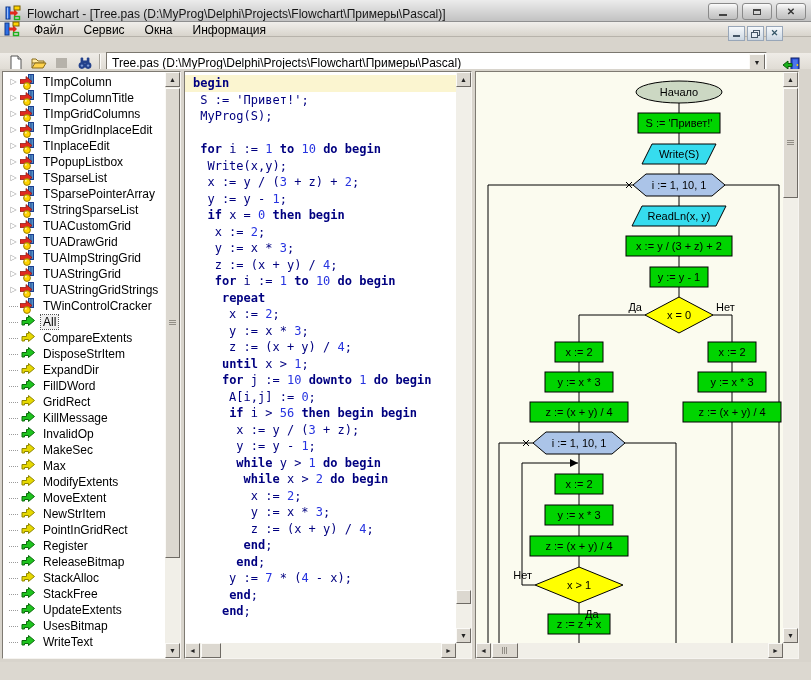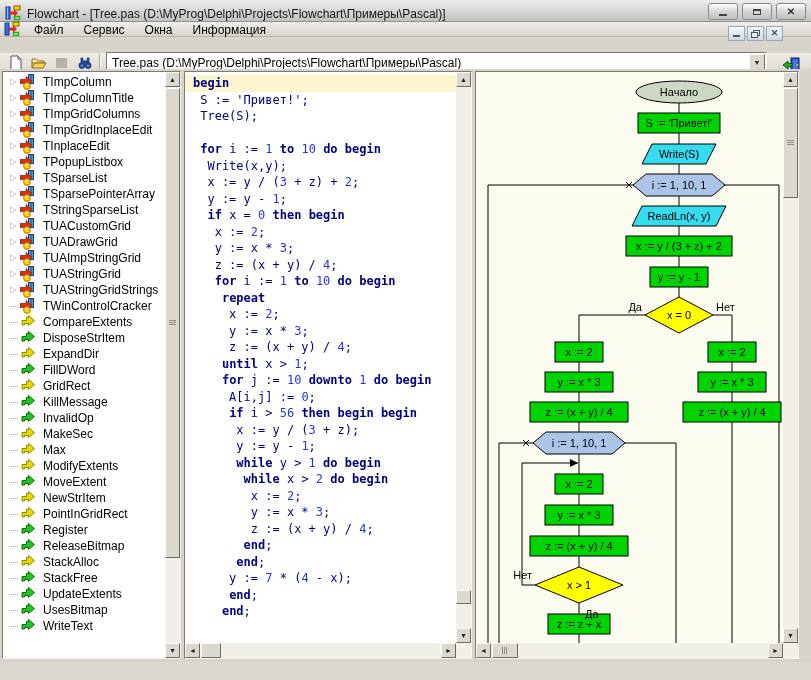--- a/index.html
+++ b/index.html
@@ -368,20 +368,27 @@
             <span class="ticon"><svg width="16" height="16" viewBox="0 0 16 16">
                 <rect x="8.5" y="0.5" width="5" height="9" fill="#7ec8e8" stroke="#1b3f8f"></rect>
                 <line x1="10.2" y1="1" x2="10.2" y2="9" stroke="#1b3f8f"></line>
                 <line x1="11.9" y1="1" x2="11.9" y2="9" stroke="#1b3f8f"></line>
                 <polygon points="0,5.5 6,5.5 6,2.5 12,7.5 6,12.5 6,9.5 0,9.5" fill="#e02b20" stroke="#8a0f0a" stroke-width="0.7"></polygon>
                 <circle cx="7" cy="12" r="3.4" fill="#ffd400" stroke="#9a7d00"></circle>
                 <circle cx="5.8" cy="10.8" r="1" fill="#fff3a0"></circle>
               </svg></span>
             <span class="tlabel">TWinControlCracker</span>
           </div>
+          <div class="trow sel">
+            <span class="tstub"></span>
+            <span class="ticon"><svg width="16" height="16" viewBox="0 0 16 16">
+                <polygon points="2,11 2,6.5 6.5,6.5 6.5,3.5 8.5,3.5 8.5,1.5 14.5,6.5 8.5,11.5 8.5,9.5 4.5,9.5 4.5,11" fill="#1ec41e" stroke="#0a6b0a" stroke-width="1"></polygon>
+              </svg></span>
+            <span class="tlabel">All</span>
+          </div>
           <div class="trow">
             <span class="tstub"></span>
             <span class="ticon"><svg width="16" height="16" viewBox="0 0 16 16">
                 <polygon points="2,11 2,6.5 6.5,6.5 6.5,3.5 8.5,3.5 8.5,1.5 14.5,6.5 8.5,11.5 8.5,9.5 4.5,9.5 4.5,11" fill="#e6d800" stroke="#8f8600" stroke-width="1"></polygon>
               </svg></span>
             <span class="tlabel">CompareExtents</span>
           </div>
           <div class="trow">
             <span class="tstub"></span>
             <span class="ticon"><svg width="16" height="16" viewBox="0 0 16 16">
@@ -522,21 +529,21 @@
             <span class="grip-h"></span>
           </span>
         <span class="sbtn" style="bottom:0;right:0;">▼</span>
       </div>
     </div>
 
     <div class="panel code-panel">
       <div class="code-area" id="code-area">
           <div class="cline cur"><span class="kw">begin</span></div>
           <div class="cline"> S := <span class="str">'Привет!'</span>;</div>
-          <div class="cline"> Tree(S);</div>
+          <div class="cline"> MyProg(S);</div>
           <div class="cline"> </div>
           <div class="cline"> <span class="kw">for</span> i := <span class="num">1</span> <span class="kw">to</span> <span class="num">10</span> <span class="kw">do</span> <span class="kw">begin</span></div>
           <div class="cline">  Write(x,y);</div>
           <div class="cline">  x := y / (<span class="num">3</span> + z) + <span class="num">2</span>;</div>
           <div class="cline">  y := y - <span class="num">1</span>;</div>
           <div class="cline">  <span class="kw">if</span> x = <span class="num">0</span> <span class="kw">then</span> <span class="kw">begin</span></div>
           <div class="cline">   x := <span class="num">2</span>;</div>
           <div class="cline">   y := x * <span class="num">3</span>;</div>
           <div class="cline">   z := (x + y) / <span class="num">4</span>;</div>
           <div class="cline">   <span class="kw">for</span> i := <span class="num">1</span> <span class="kw">to</span> <span class="num">10</span> <span class="kw">do</span> <span class="kw">begin</span></div>

